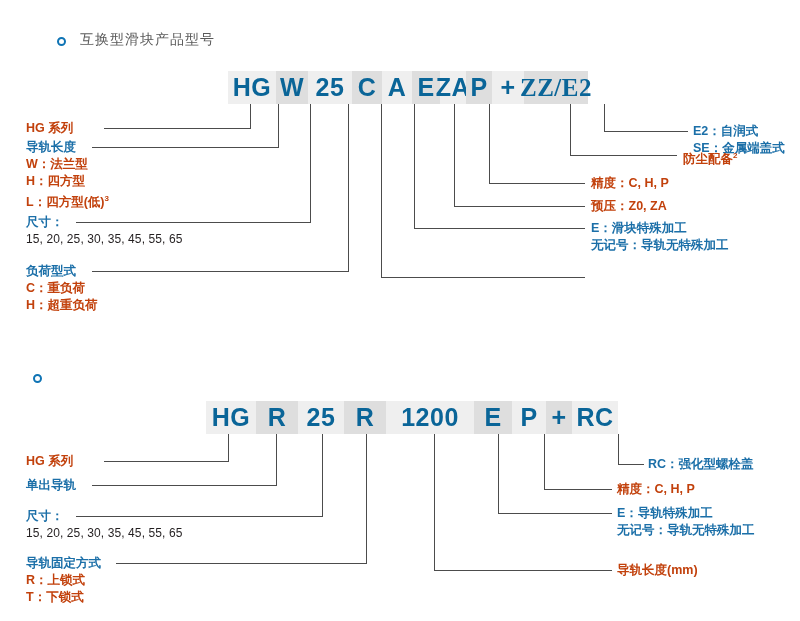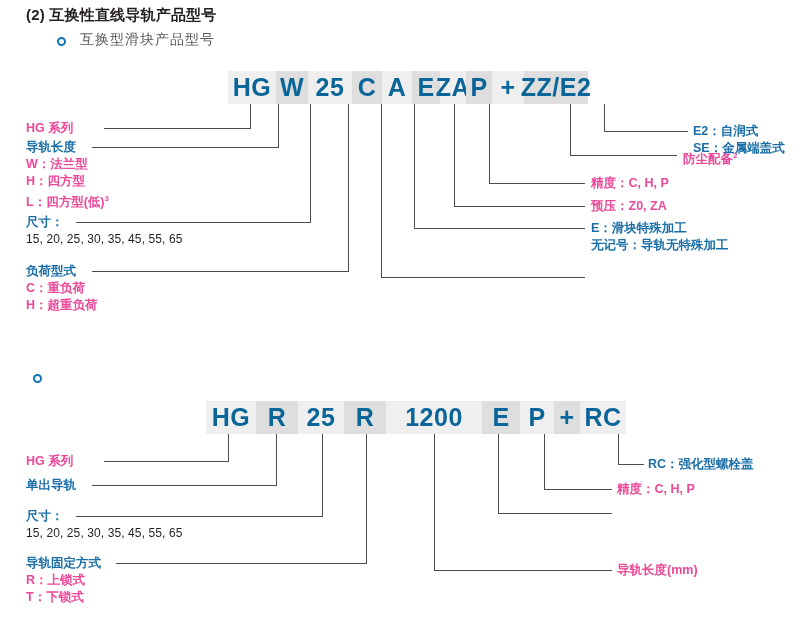--- a/index.html
+++ b/index.html
@@ -44,46 +44,45 @@
   .bg-b{background:#dedede;}
 
   
   .v-line{position:absolute;width:1px;background:#4c4c4c;}
   .h-line{position:absolute;height:1px;background:#4c4c4c;}
 
   
   .lbl{position:absolute;white-space:nowrap;font-size:12.5px;line-height:17px;}
   .lbl .hd{font-weight:bold;}
   .c-blue{color:#1b6fa8;}
-  .c-dark{color:#ec4899;}
+  .c-dark{color:#c2410c;}
   .lbl.right{text-align:left;}
   .small-nums{font-size:12px;color:#231f20;letter-spacing:.1px;}
   sup{font-size:8px;vertical-align:super;}
 </style>
 </head>
 <body>
 
 <div class="root">
 
-  <div class="sect-title" style="left:26px;top:6px;">(2) 互换性直线导轨产品型号</div>
 
   <div class="bullet" style="left:57px;top:37px;"></div>
   <div class="sub-title" style="left:80px;top:31px;">互换型滑块产品型号</div>
 
   <div class="code-row" id="code1" style="left:228px;top:71px;">
       <div class="code-cell bg-a" style="width: 48px;">HG</div>
       <div class="code-cell bg-b" style="width: 32px;">W</div>
       <div class="code-cell bg-a" style="width: 44px;">25</div>
       <div class="code-cell bg-b" style="width: 30px;">C</div>
       <div class="code-cell bg-a" style="width: 30px;">A</div>
       <div class="code-cell bg-b" style="width: 28px;">E</div>
       <div class="code-cell bg-a" style="width: 26px;">ZA</div>
       <div class="code-cell bg-b" style="width: 26px;">P</div>
       <div class="code-cell bg-a" style="width: 32px;">+</div>
-      <div class="code-cell bg-b" style="width: 64px;">ZZ/E2</div>
+      <div class="code-cell bg-b" style="width: 64px; font-family: Liberation Serif, serif;">ZZ/E2</div>
     </div>
 
   <div class="v-line" style="left:250px;top:104px;height:24px;"></div>
   <div class="h-line" style="left:104px;top:128px;width:147px;"></div>
 
   <div class="v-line" style="left:278px;top:104px;height:43px;"></div>
   <div class="h-line" style="left:92px;top:147px;width:187px;"></div>
 
   <div class="v-line" style="left:310px;top:104px;height:118px;"></div>
   <div class="h-line" style="left:76px;top:222px;width:235px;"></div>
@@ -154,21 +153,21 @@
   </div>
 
 
   <div class="bullet" style="left:33px;top:374px;"></div>
 
   <div class="code-row" id="code2" style="left:206px;top:401px;">
       <div class="code-cell bg-a" style="width: 50px;">HG</div>
       <div class="code-cell bg-b" style="width: 42px;">R</div>
       <div class="code-cell bg-a" style="width: 46px;">25</div>
       <div class="code-cell bg-b" style="width: 42px;">R</div>
-      <div class="code-cell bg-a" style="width: 96px;">1200</div>
+      <div class="code-cell bg-a" style="width: 88px;">1200</div>
       <div class="code-cell bg-b" style="width: 38px;">E</div>
       <div class="code-cell bg-a" style="width: 34px;">P</div>
       <div class="code-cell bg-b" style="width: 26px;">+</div>
       <div class="code-cell bg-a" style="width: 46px;">RC</div>
     </div>
 
   <div class="v-line" style="left:228px;top:434px;height:27px;"></div>
   <div class="h-line" style="left:104px;top:461px;width:125px;"></div>
 
   <div class="v-line" style="left:276px;top:434px;height:51px;"></div>
@@ -212,18 +211,22 @@
   </div>
 
   <div class="lbl right" style="left:648px;top:456px;">
     <div class="hd c-blue">RC：强化型螺栓盖</div>
   </div>
 
   <div class="lbl right" style="left:617px;top:481px;">
     <div class="hd c-dark">精度：C, H, P</div>
   </div>
 
+  <div class="lbl right" style="left:617px;top:505px;">
+    <div class="hd c-blue">E：导轨特殊加工</div>
+    <div class="hd c-blue">无记号：导轨无特殊加工</div>
+  </div>
 
   <div class="lbl right" style="left:617px;top:562px;">
     <div class="hd c-dark">导轨长度(mm)</div>
   </div>
 
 </div>
 
 </body></html>

